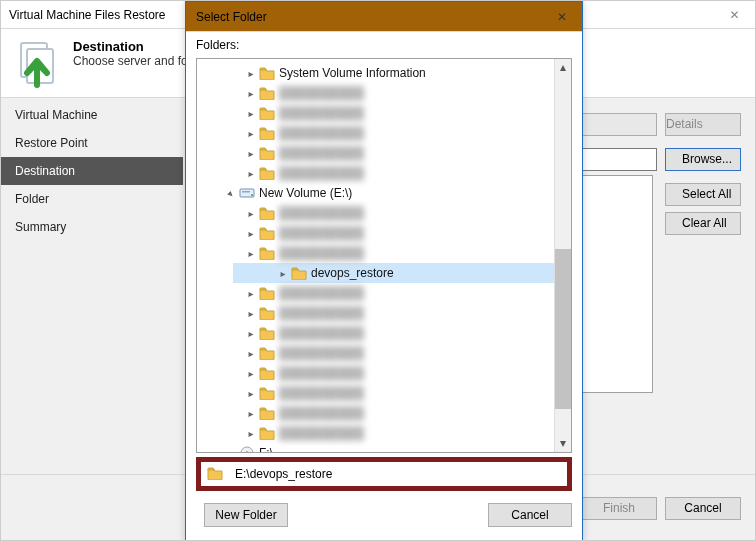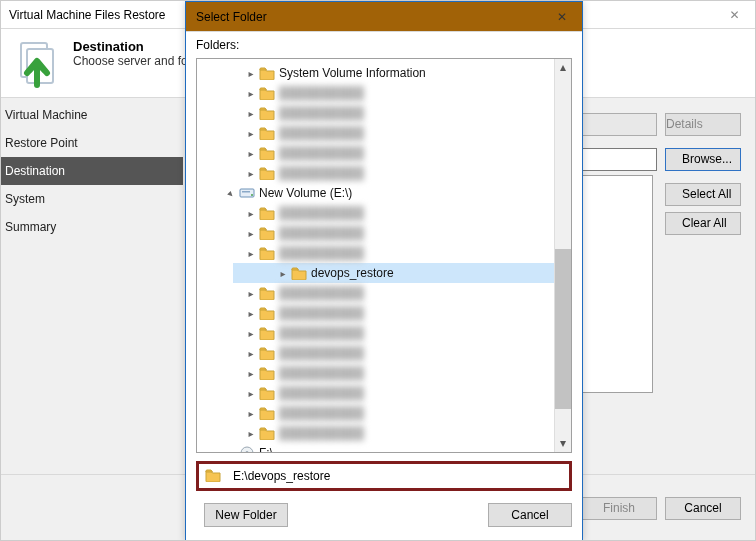--- a/index.html
+++ b/index.html
@@ -9,21 +9,21 @@
   
   .parent-win { position:absolute; left:0; top:0; width:756px; height:541px; background:#f0f0f0; }
   .parent-title { height:28px; line-height:28px; padding:0 8px; background:#fff; color:#000; border-bottom:1px solid #d9d9d9;}
   .parent-close { position:absolute; right:0; top:0; width:45px; height:28px; text-align:center; line-height:28px; color:#888;}
   .parent-header { display:flex; align-items:flex-start; padding:10px 14px 8px 14px; background:#fff; border-bottom:1px solid #d9d9d9;}
   .ph-icon { width:50px; height:50px; flex:none; margin-right:8px; }
   .ph-title { font-weight:700; font-size:13px; }
   .ph-sub { color:#333; }
   .parent-body { display:flex; position:absolute; top:100px; left:0; right:0; bottom:50px;}
   .sidebar { width:182px; background:#f0f0f0; }
-  .sidebar-item { padding:7px 4px; color:#222; }
+  .sidebar-item { padding:7px 14px; color:#222; }
   .sidebar-item.active { background:#555; color:#fff; }
   .parent-right { flex:1; position:relative; padding:12px 16px 0 16px; }
   .pr-row { display:flex; align-items:center; margin-bottom:12px; gap:8px; }
   .pr-select { flex:1; height:23px; border:1px solid #adadad; background:#e8e8e8;}
   .pr-text { flex:1; height:23px; border:1px solid #7a7a7a; background:#fff;}
   .pr-btn { width:76px; height:23px; border:1px solid #adadad; background:#e1e1e1; color:#888; text-align:left; line-height:21px;}
   .pr-btn.enabled { color:#000;padding-left:16px; }
   .pr-btn.primaryish { border:1px solid #2f72c4; color:#000; }
   .pr-bigbox { border:1px solid #a0a0a0; background:#fff; height:218px;}
   .parent-footer { position:absolute; bottom:0; left:0; right:0; height:68px; padding-right:16px; display:flex; justify-content:flex-end; align-items:center; gap:8px; border-top:1px solid #d9d9d9;}
@@ -45,21 +45,21 @@
   .trow.selected { background:#cde6fb;margin-left:32px; }
   .tw { width:16px; height:16px; color:#666; text-align:center; line-height:16px; flex:none;}
   .tw.tw-expanded::before { content:"▾"; display:inline-block; transform:rotate(-45deg); font-size:10px;}
   .tw.tw-collapsed::before { content:"▸"; font-size:10px;}
   .ticon { width:16px; height:14px; margin-right:4px; flex:none; }
   .tlabel { color:#111; }
   .blur { filter: blur(3px); color:#b7b7b7; }
   .ind1 { padding-left: 22px; }
   .ind2 { padding-left: 42px; }
 
-  .path-row { position:absolute; left:10px; right:10px; bottom:50px; height:16px; border:3px solid #7f1d1d; background:#fff; display:flex; align-items:center; padding:12px 6px; gap:6px;}
+  .path-row { position:absolute; left:10px; right:10px; bottom:50px; height:16px; border:5px solid #7f1d1d; background:#fff; display:flex; align-items:center; padding:12px 6px; gap:6px;}
   .path-row .ticon { width:18px; height:16px; }
   .modal-footer { position:absolute; left:10px; right:10px; bottom:12px; height:28px; display:flex; align-items:center; }
   .mf-left { flex:0 0 auto; }
   .mf-spacer { flex:1; }
   .mf-btn { width:84px; height:24px; border:1px solid #adadad; background:#e1e1e1; text-align:center; line-height:22px; margin-left:8px;}
   .mf-btn.primary { border:2px solid #2f72c4; line-height:20px;}
 </style>
 </head>
 <body>
 
@@ -83,21 +83,21 @@
         <div class="ph-title">Destination</div>
         <div class="ph-sub">Choose server and folder</div>
       </div>
     </div>
 
     <div class="parent-body">
       <div class="sidebar" id="sidebar">
           <div class="sidebar-item">Virtual Machine</div>
           <div class="sidebar-item">Restore Point</div>
           <div class="sidebar-item active">Destination</div>
-          <div class="sidebar-item">System</div>
+          <div class="sidebar-item">Folder</div>
           <div class="sidebar-item">Summary</div>
         </div>
 
       <div class="parent-right">
         <div class="pr-row">
           <div class="pr-select"></div>
           <div class="pr-btn">Details</div>
         </div>
         <div class="pr-row">
           <div class="pr-text"></div>

